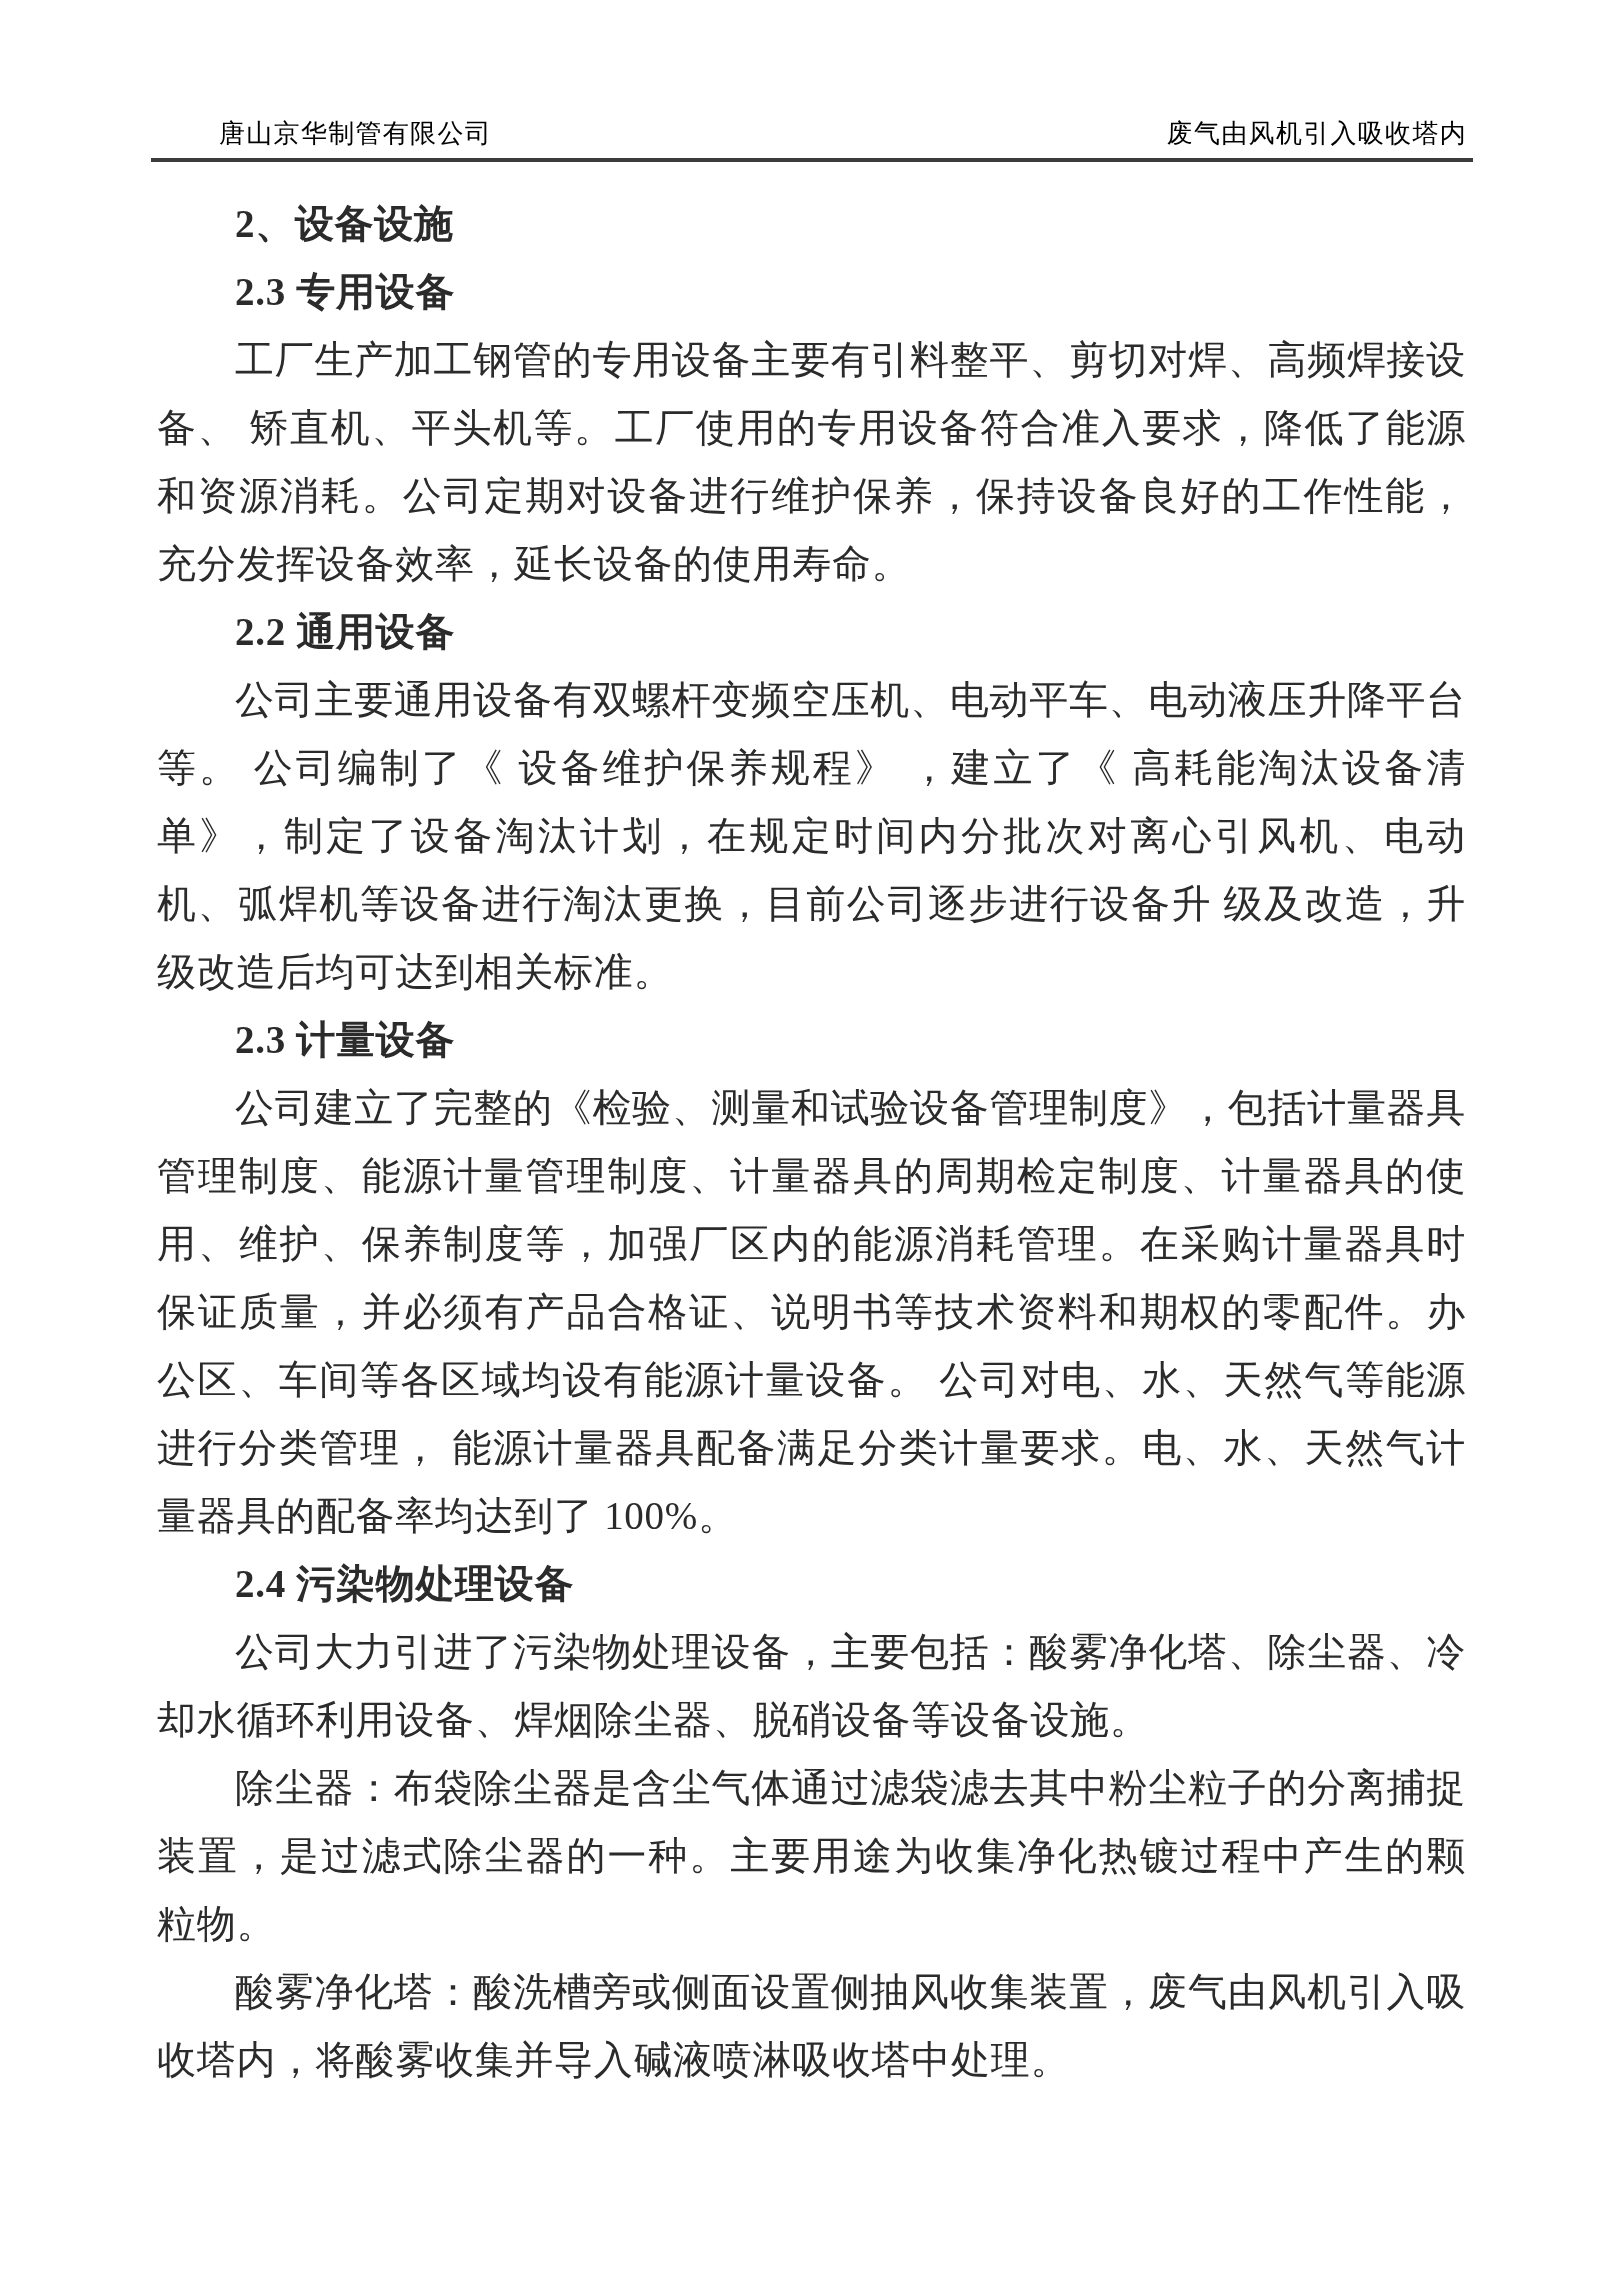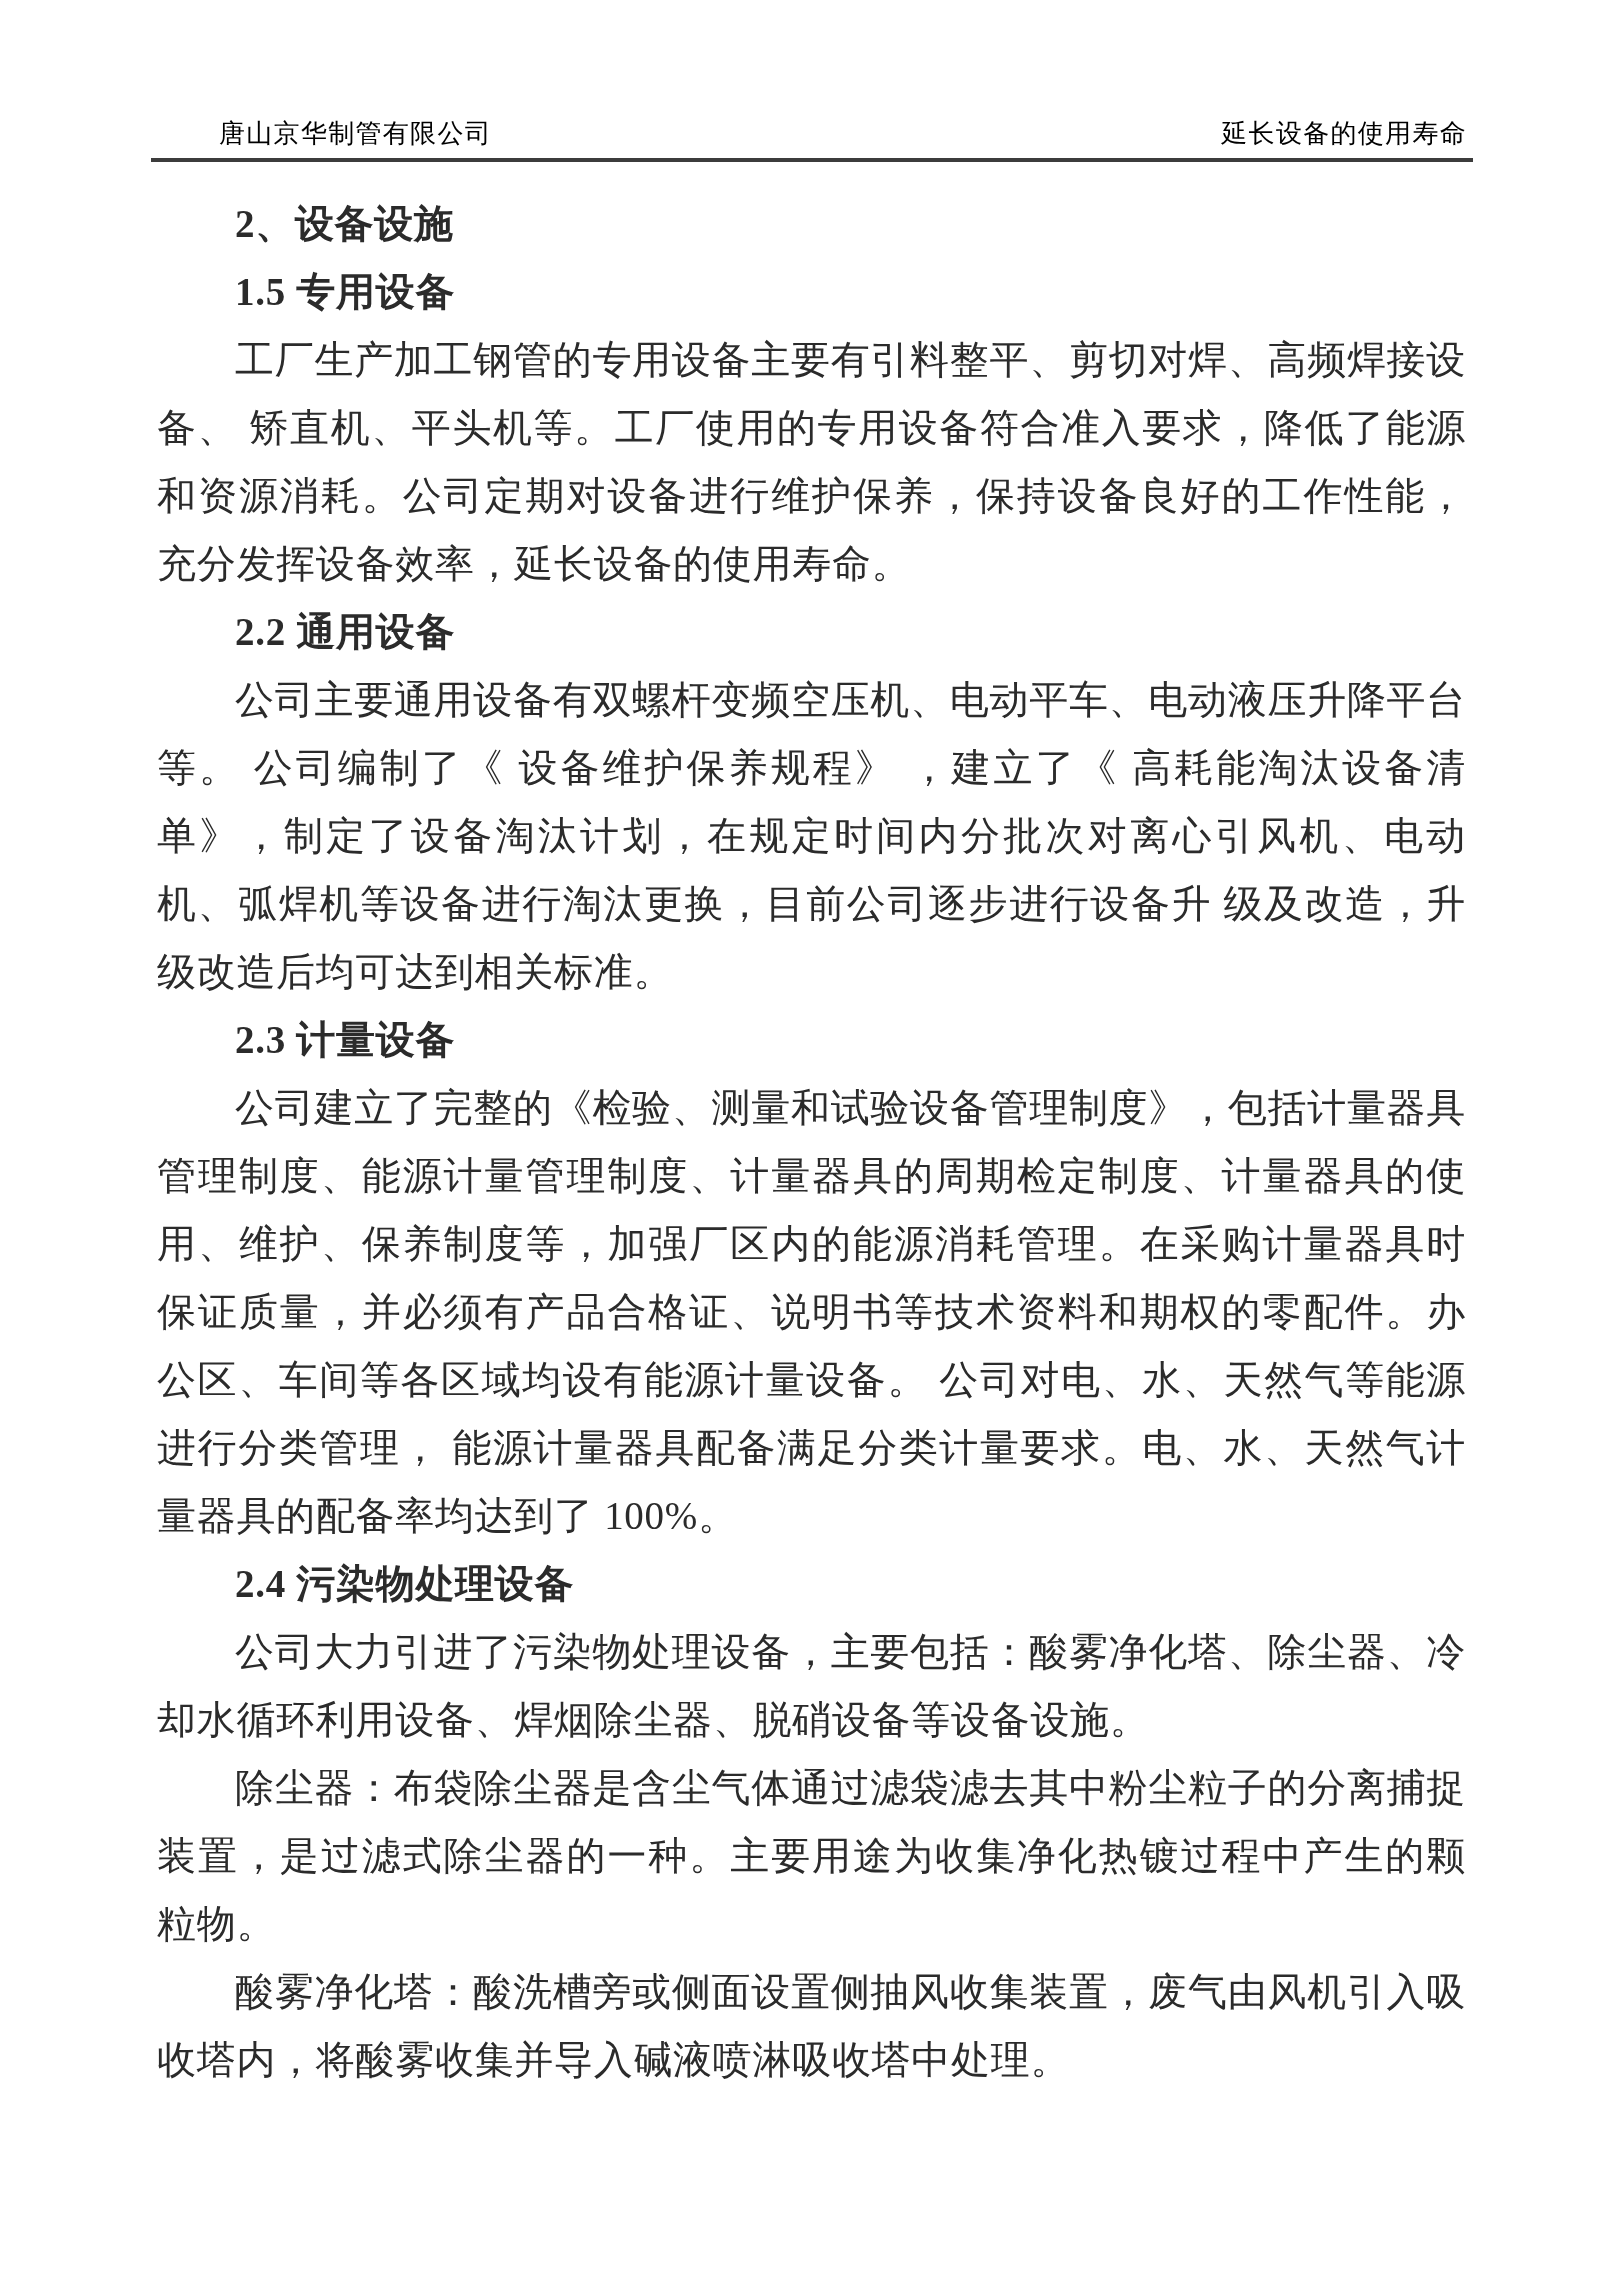--- a/index.html
+++ b/index.html
@@ -68,28 +68,28 @@
     color: #2b2b2b;
   }
 </style>
 </head>
 <body>
 
 <div class="page">
 
   <header class="page-header">
     <span class="left">唐山京华制管有限公司</span>
-    <span class="right">延长设备的使用寿命</span>
+    <span class="right">废气由风机引入吸收塔内</span>
   </header>
 
   <div class="header-rule"></div>
 
   <main class="doc-body" id="doc-body">
       <div class="heading">2、设备设施</div>
-      <div class="heading">1.5 专用设备</div>
+      <div class="heading">2.3 专用设备</div>
       <div class="paragraph">工厂生产加工钢管的专用设备主要有引料整平、剪切对焊、高频焊接设备、 矫直机、平头机等。工厂使用的专用设备符合准入要求，降低了能源和资源消耗。公司定期对设备进行维护保养，保持设备良好的工作性能，充分发挥设备效率，延长设备的使用寿命。</div>
       <div class="heading">2.2 通用设备</div>
       <div class="paragraph">公司主要通用设备有双螺杆变频空压机、电动平车、电动液压升降平台等。 公司编制了《 设备维护保养规程》 ，建立了《 高耗能淘汰设备清单》，制定了设备淘汰计划，在规定时间内分批次对离心引风机、电动机、弧焊机等设备进行淘汰更换，目前公司逐步进行设备升 级及改造，升级改造后均可达到相关标准。</div>
       <div class="heading">2.3 计量设备</div>
       <div class="paragraph">公司建立了完整的《检验、测量和试验设备管理制度》，包括计量器具管理制度、能源计量管理制度、计量器具的周期检定制度、计量器具的使用、维护、保养制度等，加强厂区内的能源消耗管理。在采购计量器具时保证质量，并必须有产品合格证、说明书等技术资料和期权的零配件。办公区、车间等各区域均设有能源计量设备。 公司对电、水、天然气等能源进行分类管理， 能源计量器具配备满足分类计量要求。电、水、天然气计量器具的配备率均达到了 100%。</div>
       <div class="heading">2.4 污染物处理设备</div>
       <div class="paragraph">公司大力引进了污染物处理设备，主要包括：酸雾净化塔、除尘器、冷却水循环利用设备、焊烟除尘器、脱硝设备等设备设施。</div>
       <div class="paragraph">除尘器：布袋除尘器是含尘气体通过滤袋滤去其中粉尘粒子的分离捕捉装置，是过滤式除尘器的一种。主要用途为收集净化热镀过程中产生的颗粒物。</div>
       <div class="paragraph">酸雾净化塔：酸洗槽旁或侧面设置侧抽风收集装置，废气由风机引入吸收塔内，将酸雾收集并导入碱液喷淋吸收塔中处理。</div>
     </main>

